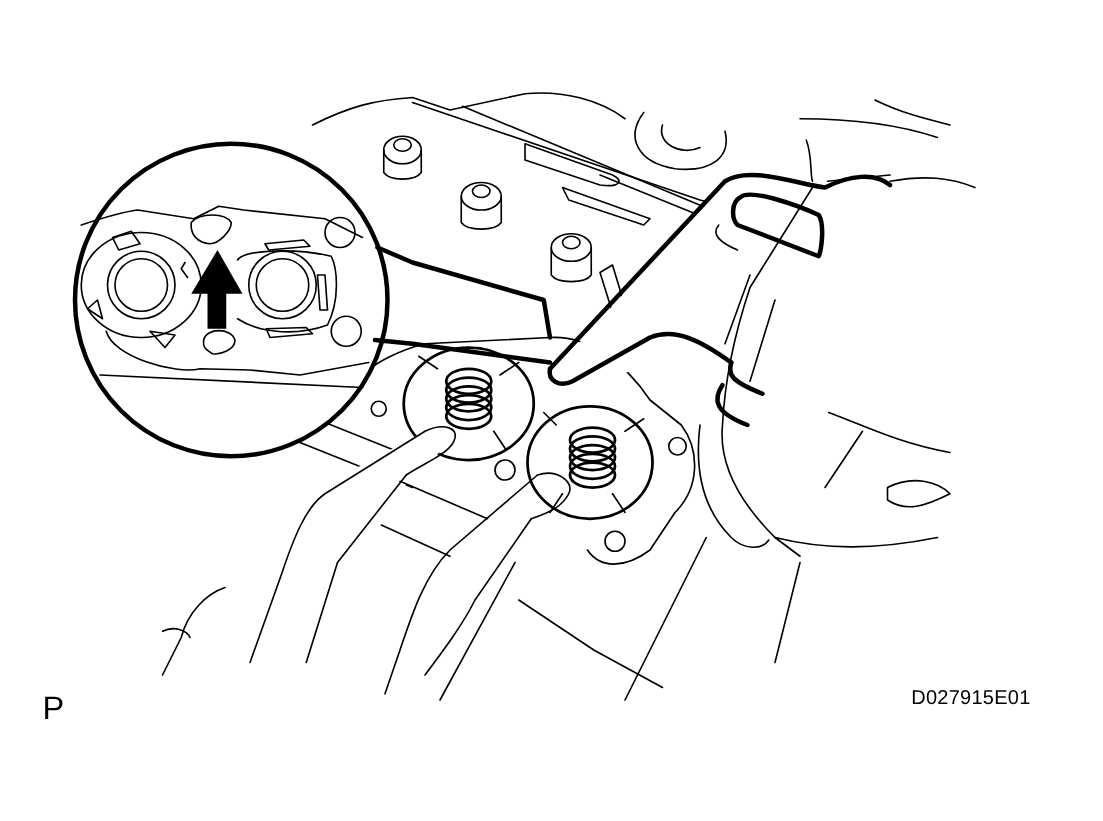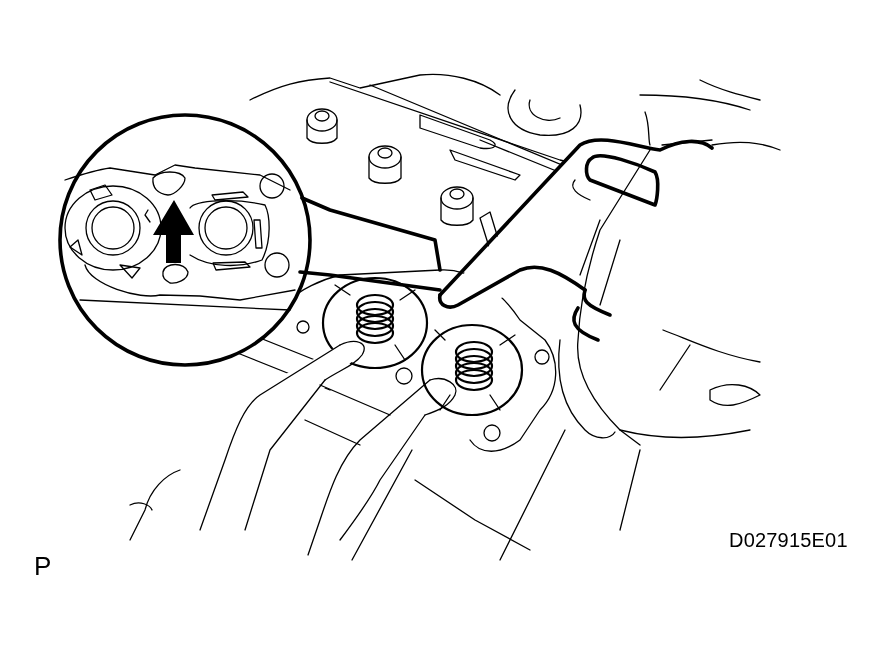--- a/index.html
+++ b/index.html
@@ -30,22 +30,22 @@
       position: absolute;
       left: 34px;
       top: 553px;
       font-size: 26px;
       color: #000;
       line-height: 1;
     }
     .label-id {
       position: absolute;
       left: 729px;
-      top: 530px;
-      font-size: 20px;
+      top: 551px;
+      font-size: 16px;
       color: #000;
       line-height: 1;
       letter-spacing: 0.2px;
     }
     .thin { fill: none; stroke: #000; stroke-width: 1.3; stroke-linecap: round; stroke-linejoin: round; }
     .med  { fill: none; stroke: #000; stroke-width: 2.2; stroke-linecap: round; stroke-linejoin: round; }
     .thick{ fill: none; stroke: #000; stroke-width: 3.6; stroke-linecap: round; stroke-linejoin: round; }
     .white{ fill: #fff; }
   </style>
 </head>

